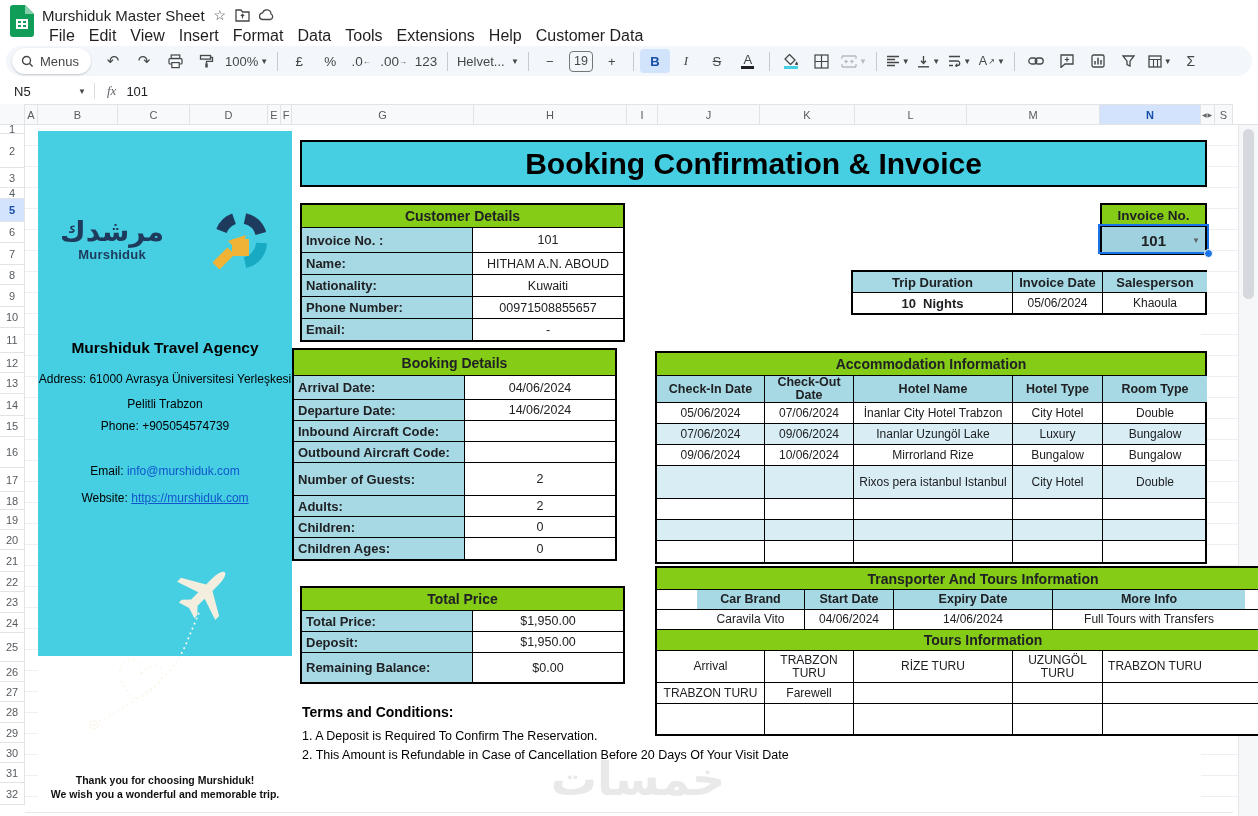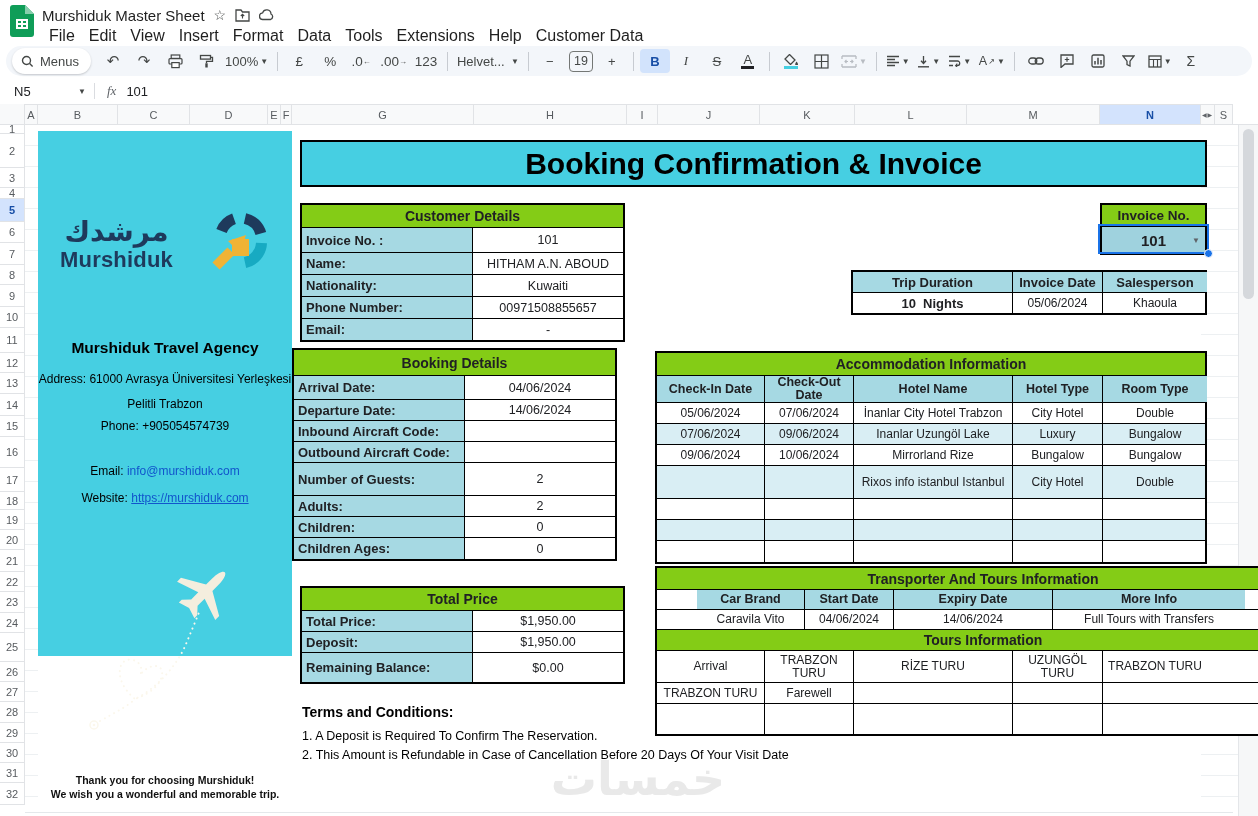--- a/index.html
+++ b/index.html
@@ -64,21 +64,21 @@
   .scrollbar{position:absolute;right:0;top:125px;width:20px;height:691px;background:#f6f7f8;border-left:1px solid #e4e6e9;box-sizing:border-box;}
   .scroll-thumb{position:absolute;left:4px;top:4px;width:11px;height:170px;background:#d5d8dc;border-radius:6px;}
   .gridlines{background:repeating-linear-gradient(to bottom,#fff 0 20px,#edf0f2 20px 21px);}
   .bottom-line{position:absolute;left:25px;top:812px;width:1208px;height:1px;background:#e4e8eb;}
 
   
   .sidebar{position:absolute;left:38px;top:131px;width:254px;height:525px;background:#46cfe2;}
   .logo-wrap{position:absolute;left:22px;top:78px;width:212px;height:72px;display:flex;align-items:flex-start;justify-content:space-between;}
   .logo-texts{display:flex;flex-direction:column;align-items:center;margin-top:8px;}
   .logo-ar{font-size:28px;line-height:30px;font-weight:bold;color:#1e3a5c;}
-  .logo-lat{font-size:22px;font-weight:bold;color:#1e3a5c;letter-spacing:.2px;}
+  .logo-lat{font-size:13px;font-weight:bold;color:#1e3a5c;letter-spacing:.2px;}
   .agency{position:absolute;left:0;top:208px;width:254px;text-align:center;font-size:15.5px;font-weight:bold;color:#000;}
   .addr{position:absolute;width:254px;text-align:center;font-size:12px;color:#000;}
   .s-link{color:#1155cc;}
   .s-link.u{text-decoration:underline;}
   .thanks{position:absolute;left:0;top:642px;width:254px;text-align:center;font-size:10.5px;font-weight:bold;color:#111;line-height:14px;}
 
   
   .banner{position:absolute;left:300px;top:140px;width:907px;height:47px;background:#46cfe2;border:2px solid #000;
           box-sizing:border-box;display:flex;align-items:center;justify-content:center;}
   .banner div{font-size:30px;font-weight:bold;color:#000;}
@@ -571,21 +571,21 @@
         <div class="c">09/06/2024</div>
         <div class="c">10/06/2024</div>
         <div class="c">Mirrorland Rize</div>
         <div class="c">Bungalow</div>
         <div class="c">Bungalow</div>
       </div>
 
       <div class="grid-row acc-row" data-index="3">
         <div class="c"></div>
         <div class="c"></div>
-        <div class="c">Rixos info istanbul Istanbul</div>
+        <div class="c">Rixos pera istanbul Istanbul</div>
         <div class="c">City Hotel</div>
         <div class="c">Double</div>
       </div>
 
       <div class="grid-row acc-row" data-index="4">
         <div class="c"></div>
         <div class="c"></div>
         <div class="c"></div>
         <div class="c"></div>
         <div class="c"></div>

